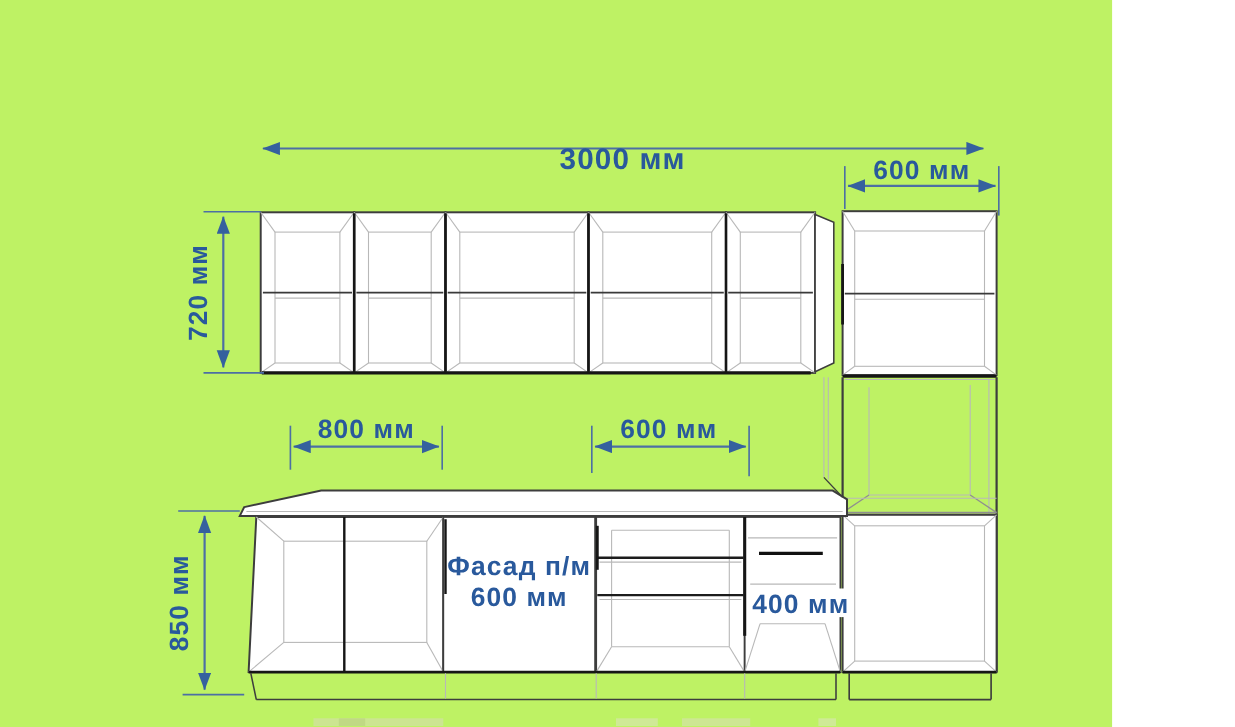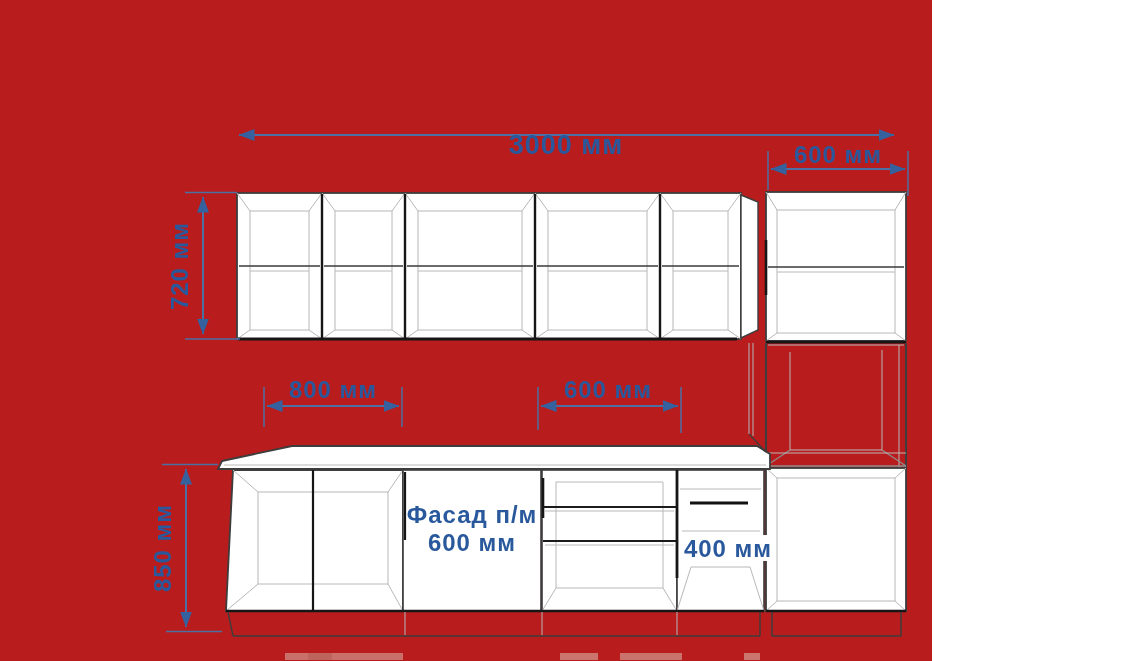--- a/index.html
+++ b/index.html
@@ -1,16 +1,16 @@
 <!DOCTYPE html>
 <html><head>
 <meta charset="utf-8">
 <style>
   html,body{margin:0;padding:0;background:#ffffff;}
-  .stage{position:relative;width:932px;height:661px;background:#b91c1c;overflow:hidden;
+  .stage{position:relative;width:1011px;height:661px;background:#bef264;overflow:hidden;
          font-family:"Liberation Sans",sans-serif;text-decoration:underline;}
   svg{position:absolute;left:0;top:0;}
   text{font-family:"Liberation Sans",sans-serif;font-weight:bold;fill:#29599c;letter-spacing:1px;}
   .t27{font-size:27px;}
   .t24{font-size:24px;}
   .dimline{stroke:#4c6fa4;stroke-width:2;fill:none;}
   .tick{stroke:#4c6fa4;stroke-width:1.5;}
 </style>
 </head>
 <body>

